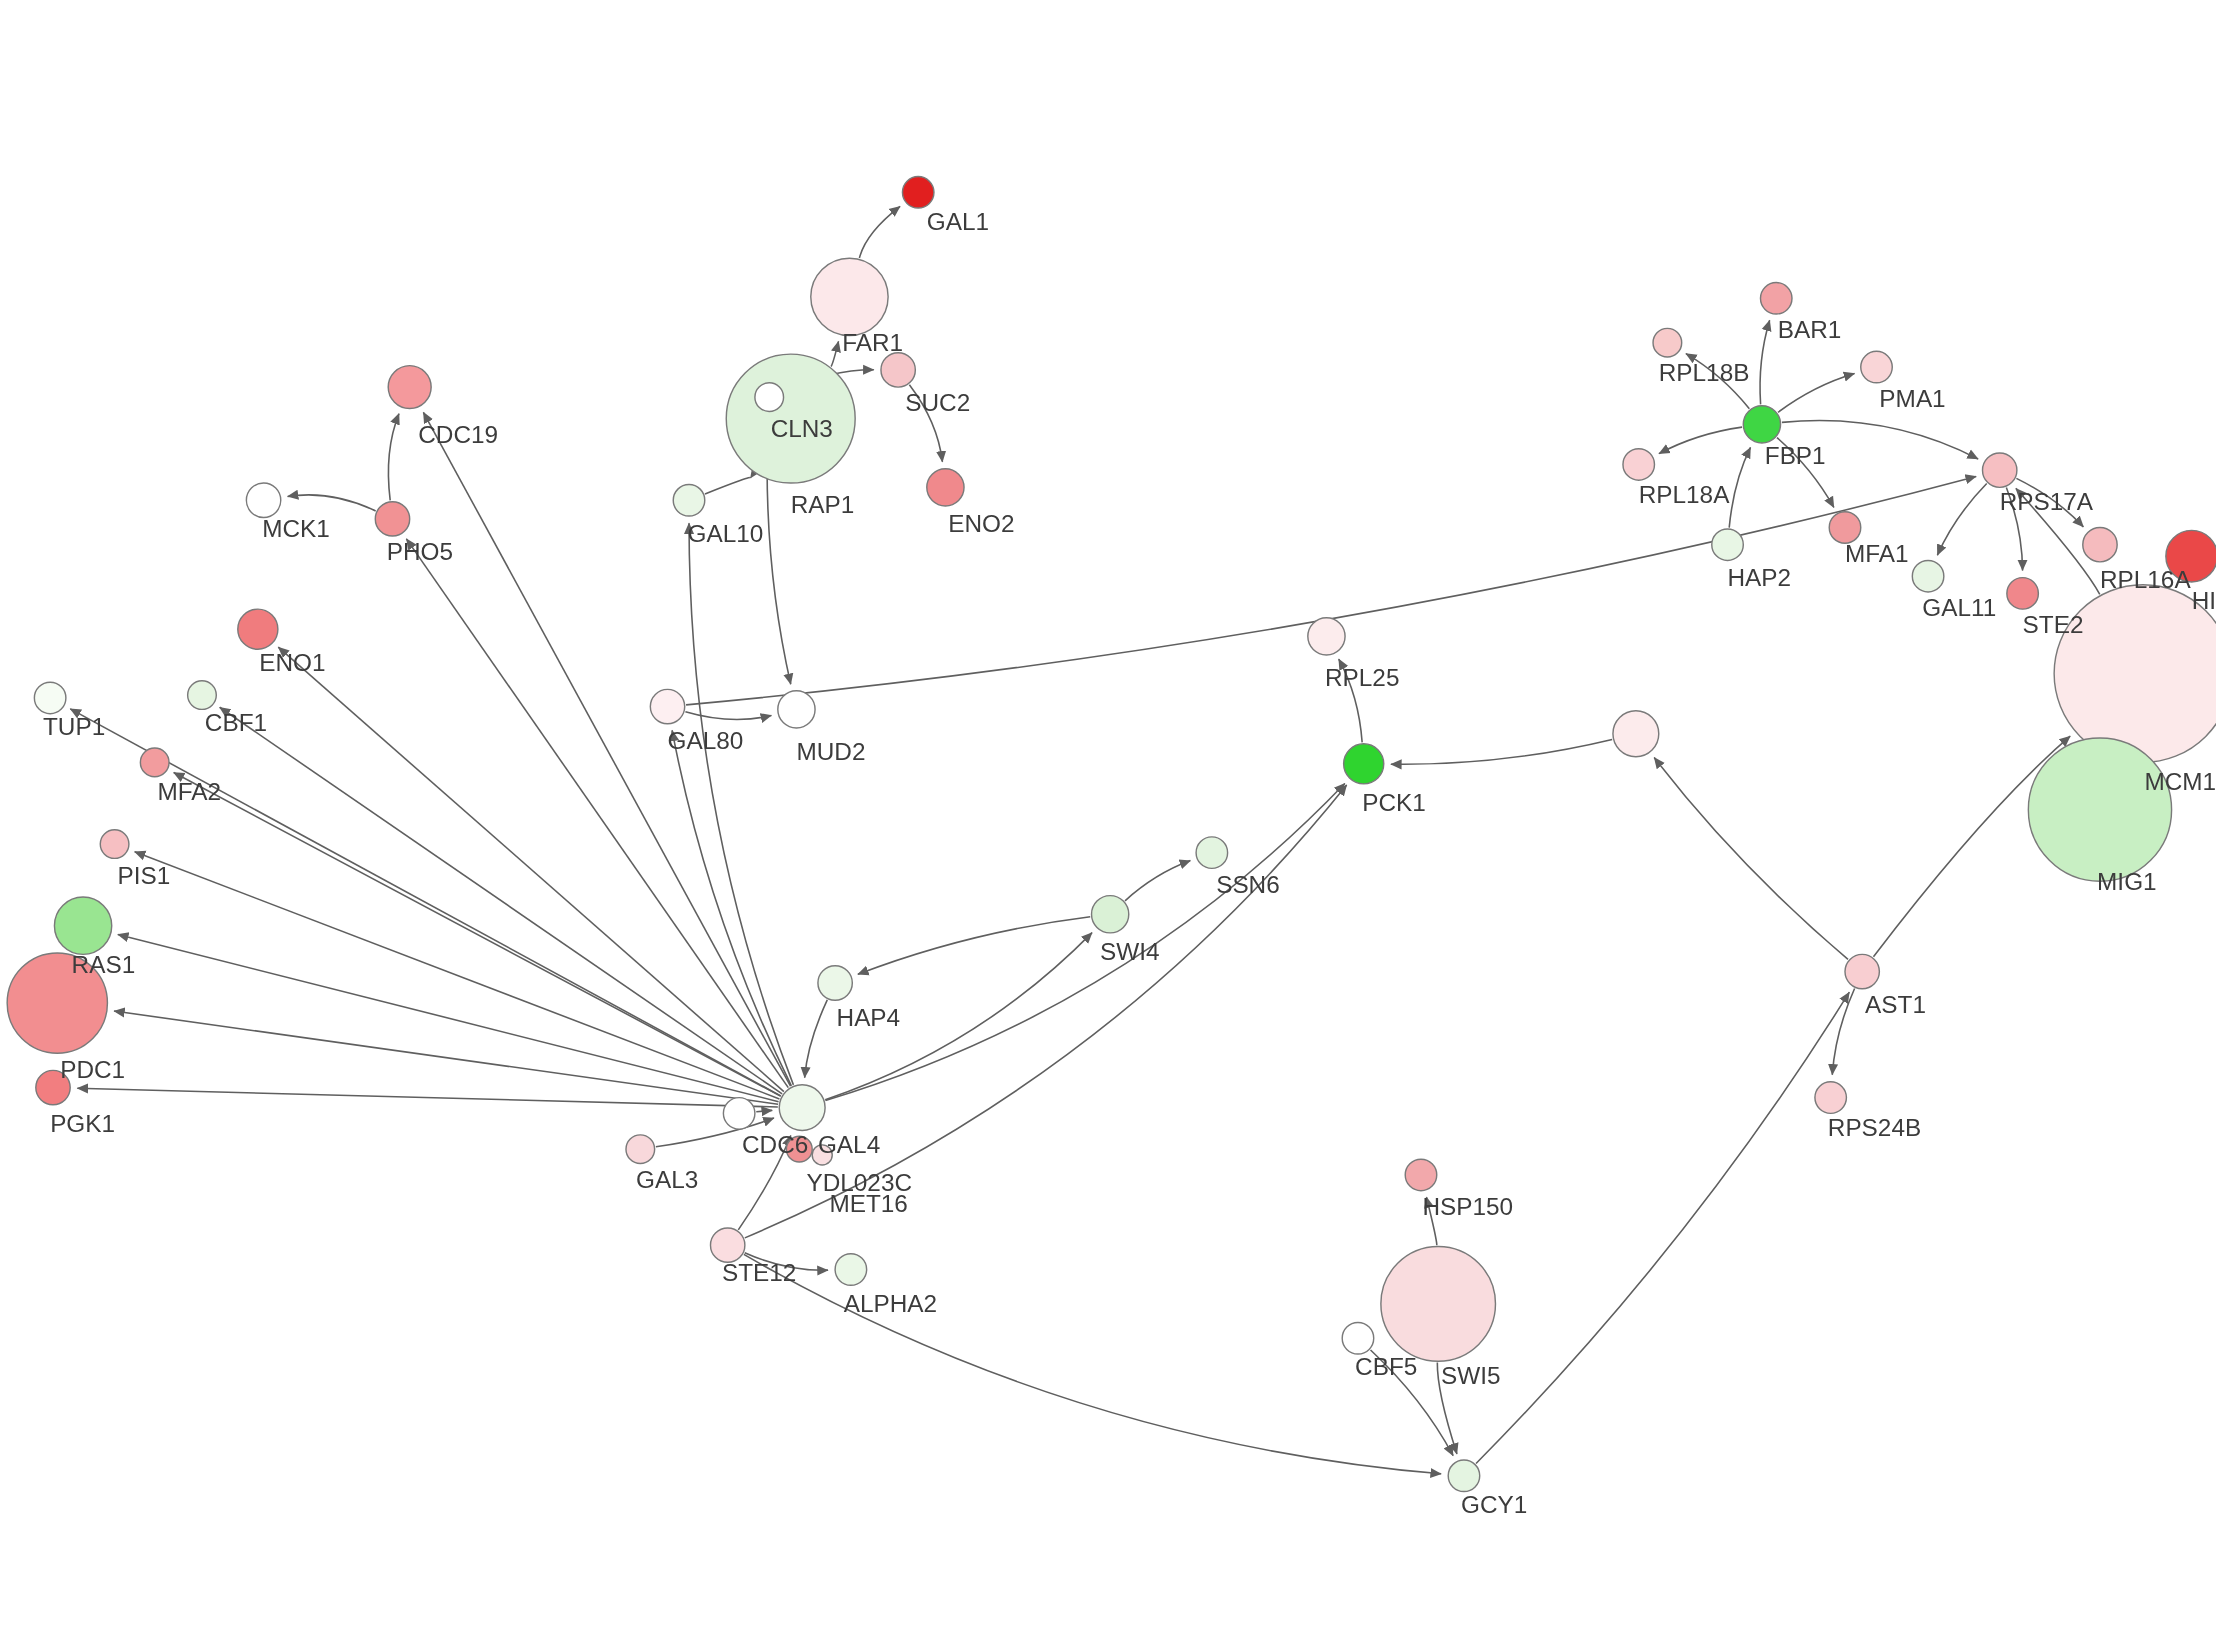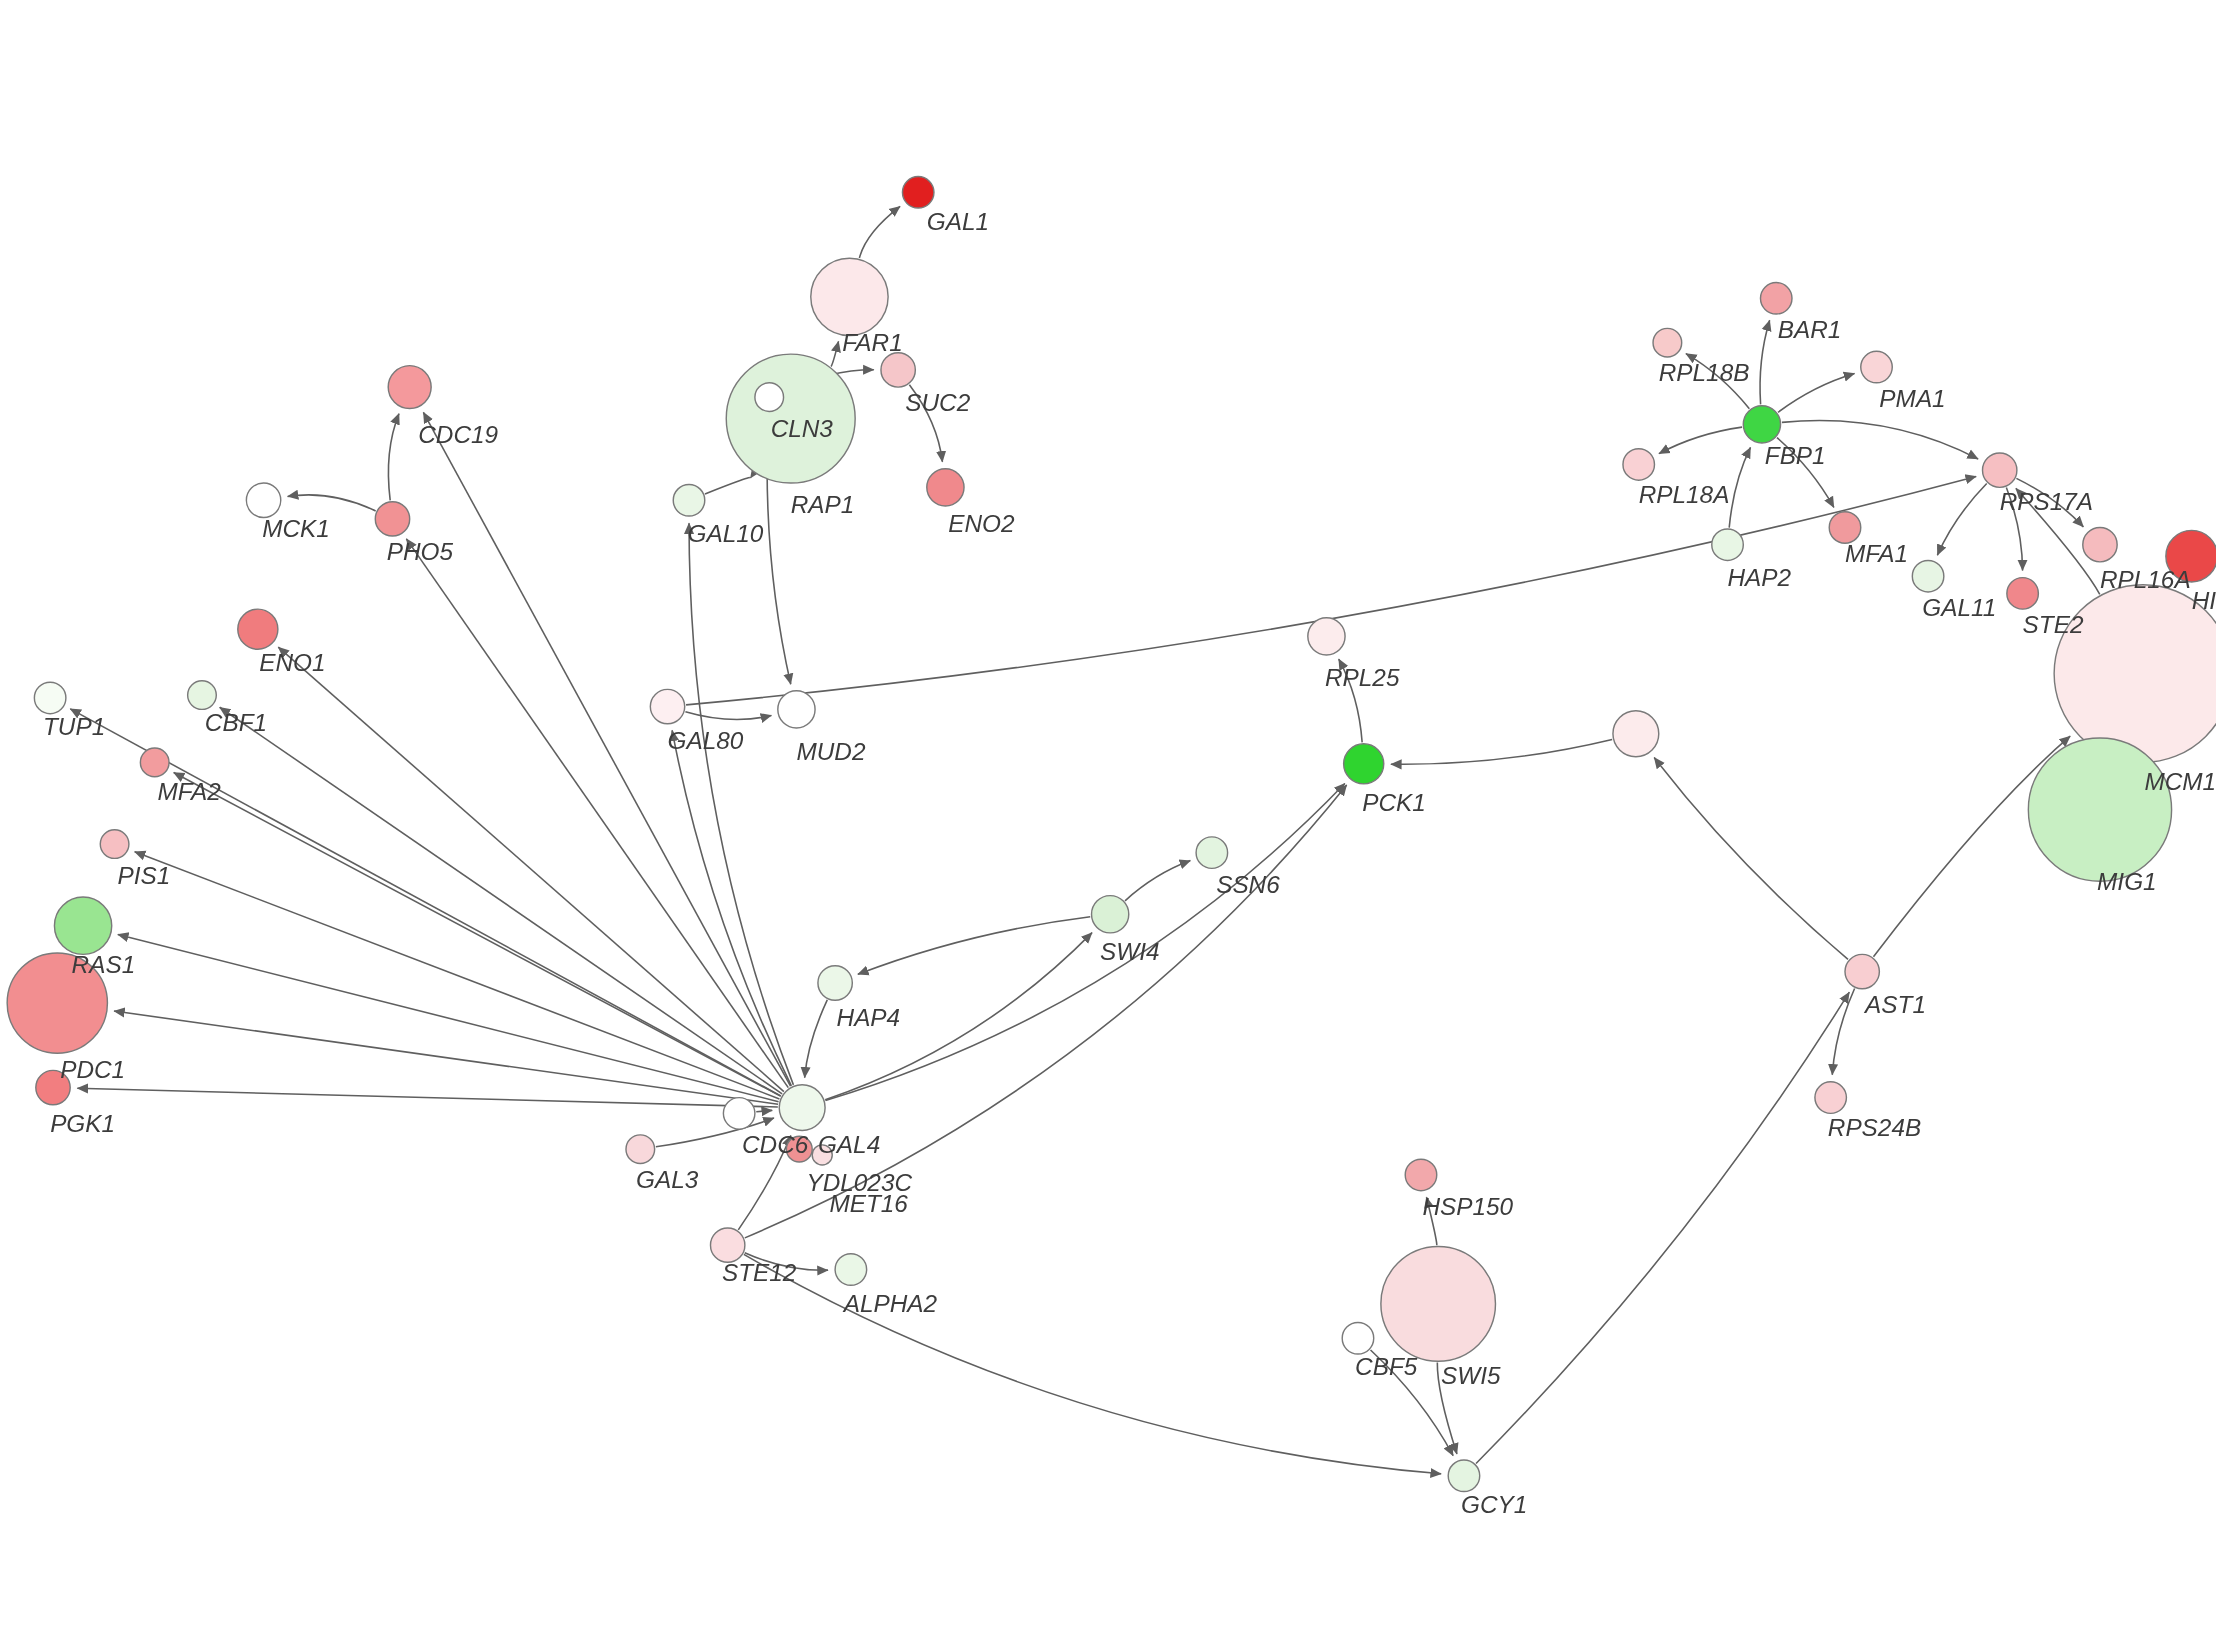--- a/index.html
+++ b/index.html
@@ -5,21 +5,20 @@
   html, body {
     margin: 0;
     padding: 0;
     background: #ffffff;
   }
   .graph-wrap {
     width: 2216px;
     height: 1648px;
     background: #bef264;
     overflow: hidden;
-    font-style: italic;
   }
   svg {
     display: block;
     width: 100%;
     height: 100%;
   }
   text.node-label {
     font-family: "Liberation Sans", "DejaVu Sans", sans-serif;
     font-size: 17px;
     fill: #3c3c3c;

